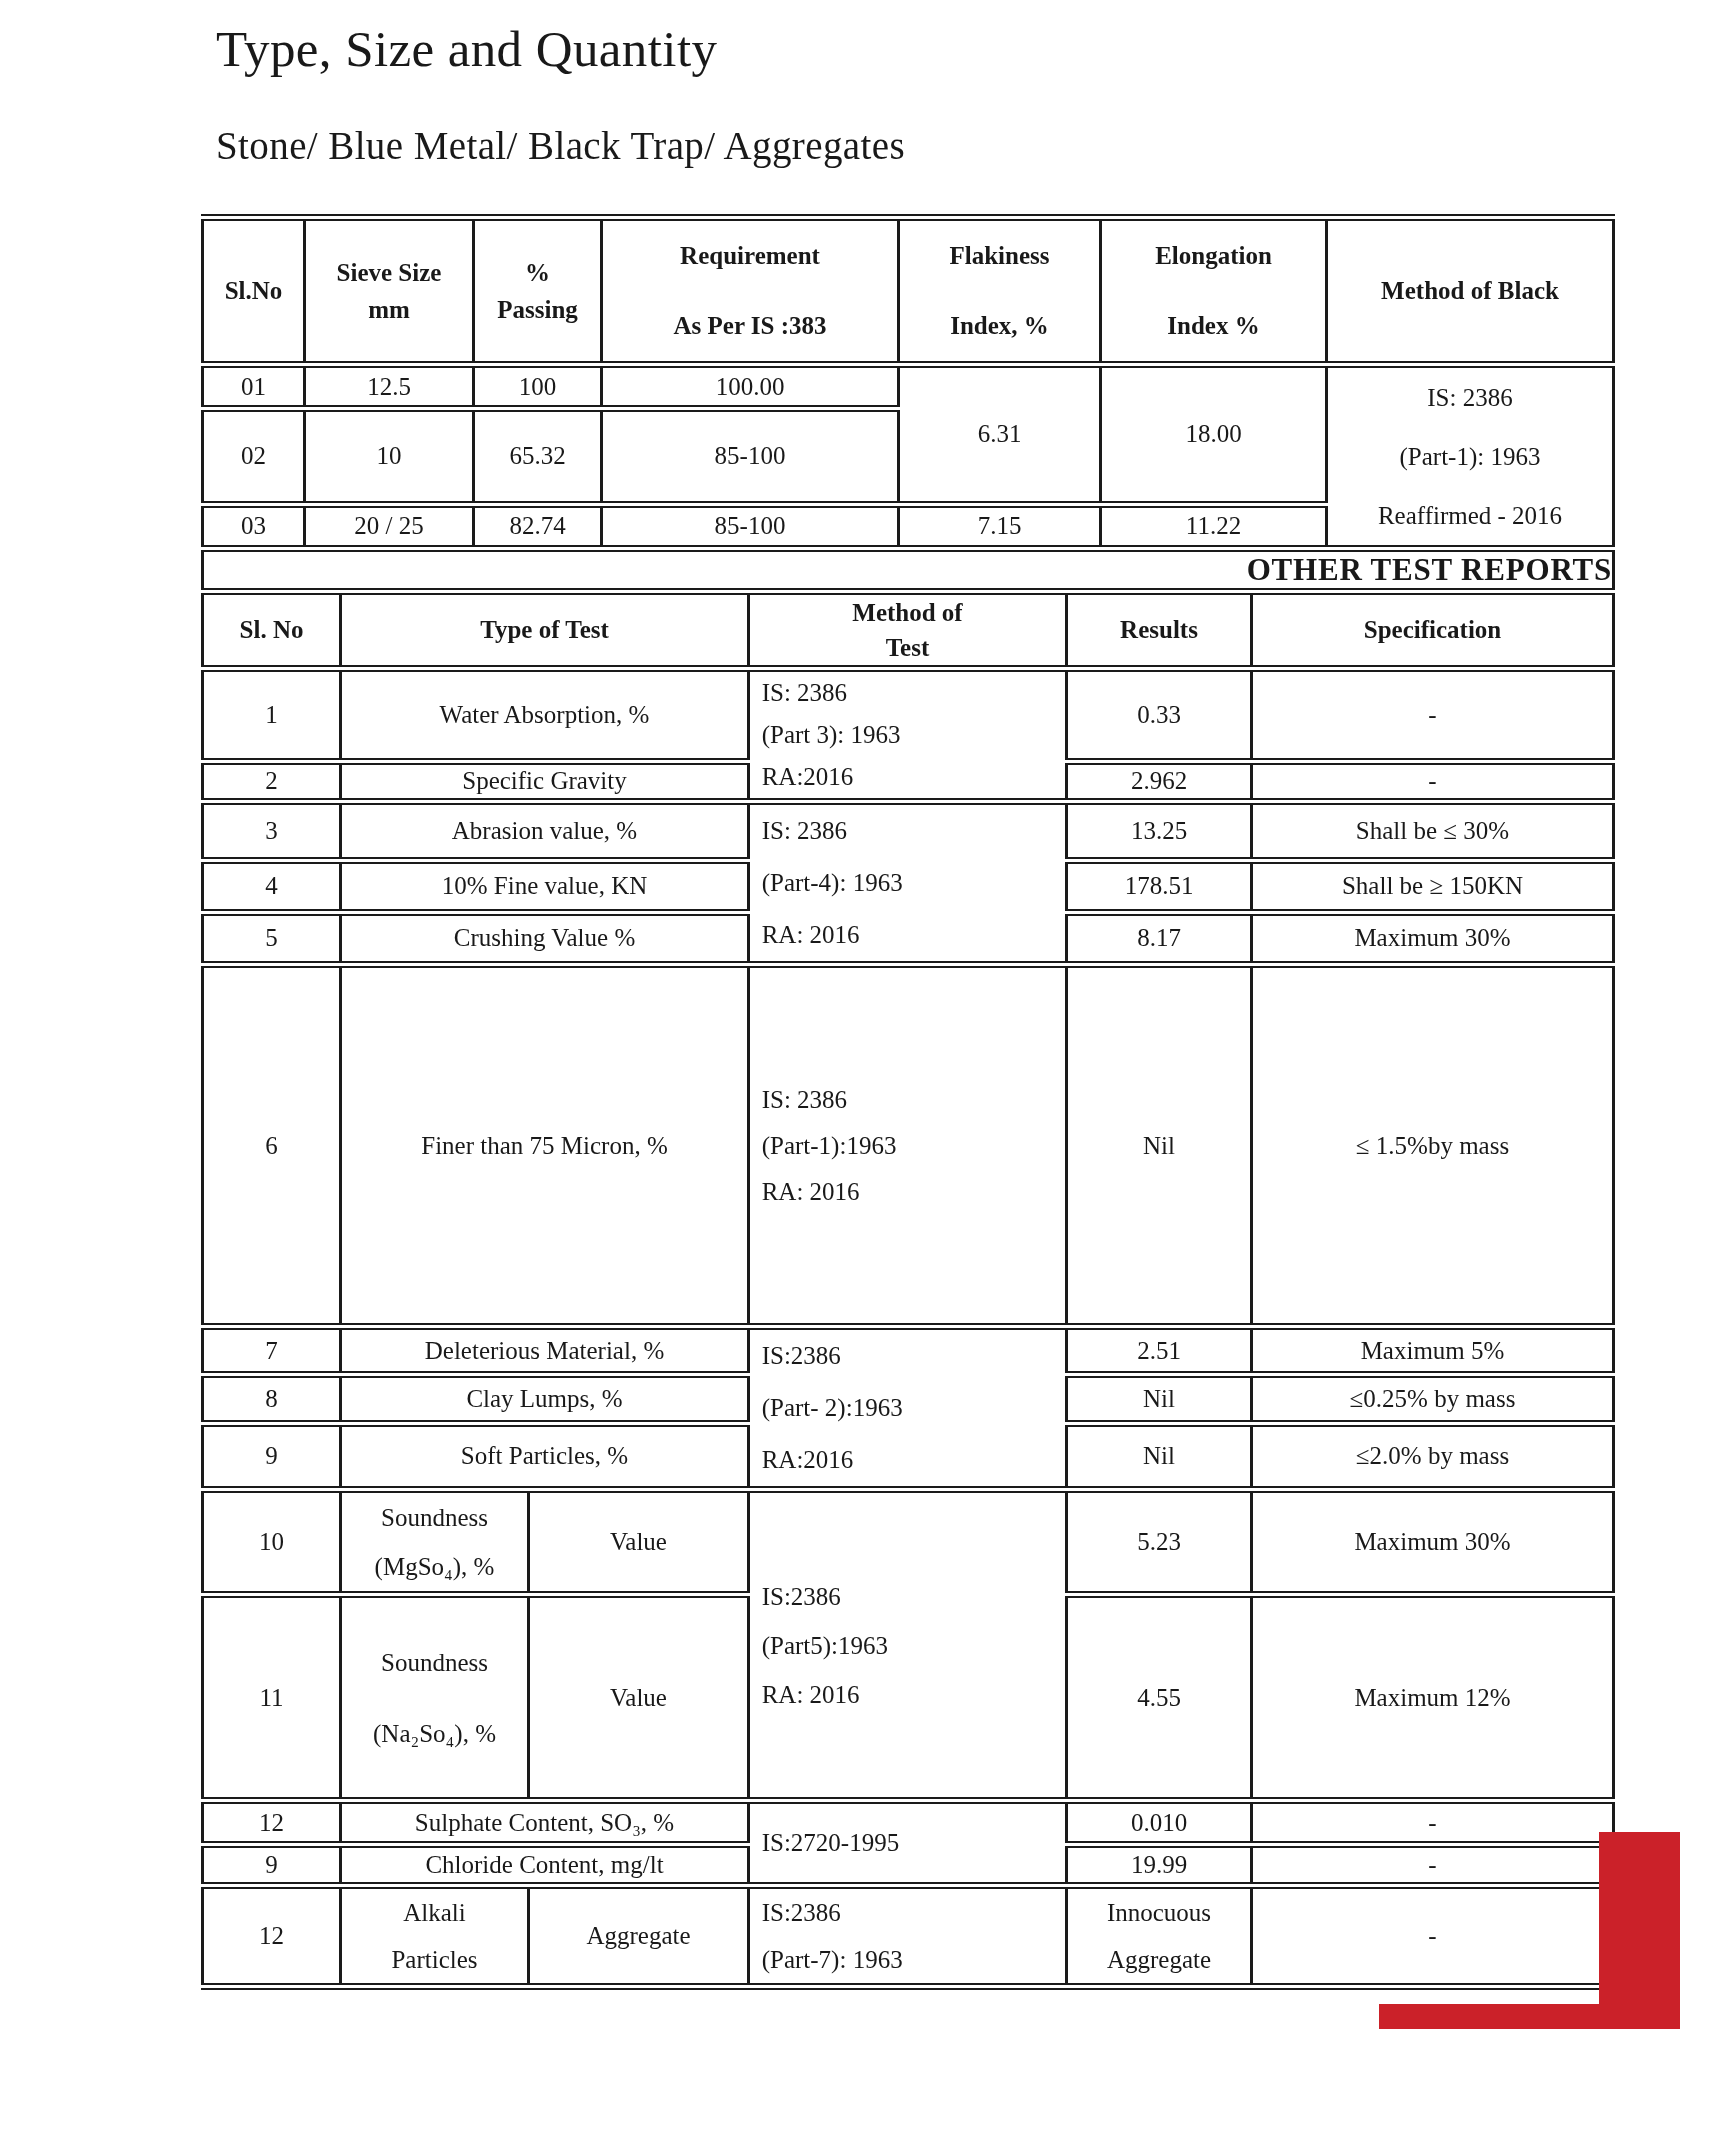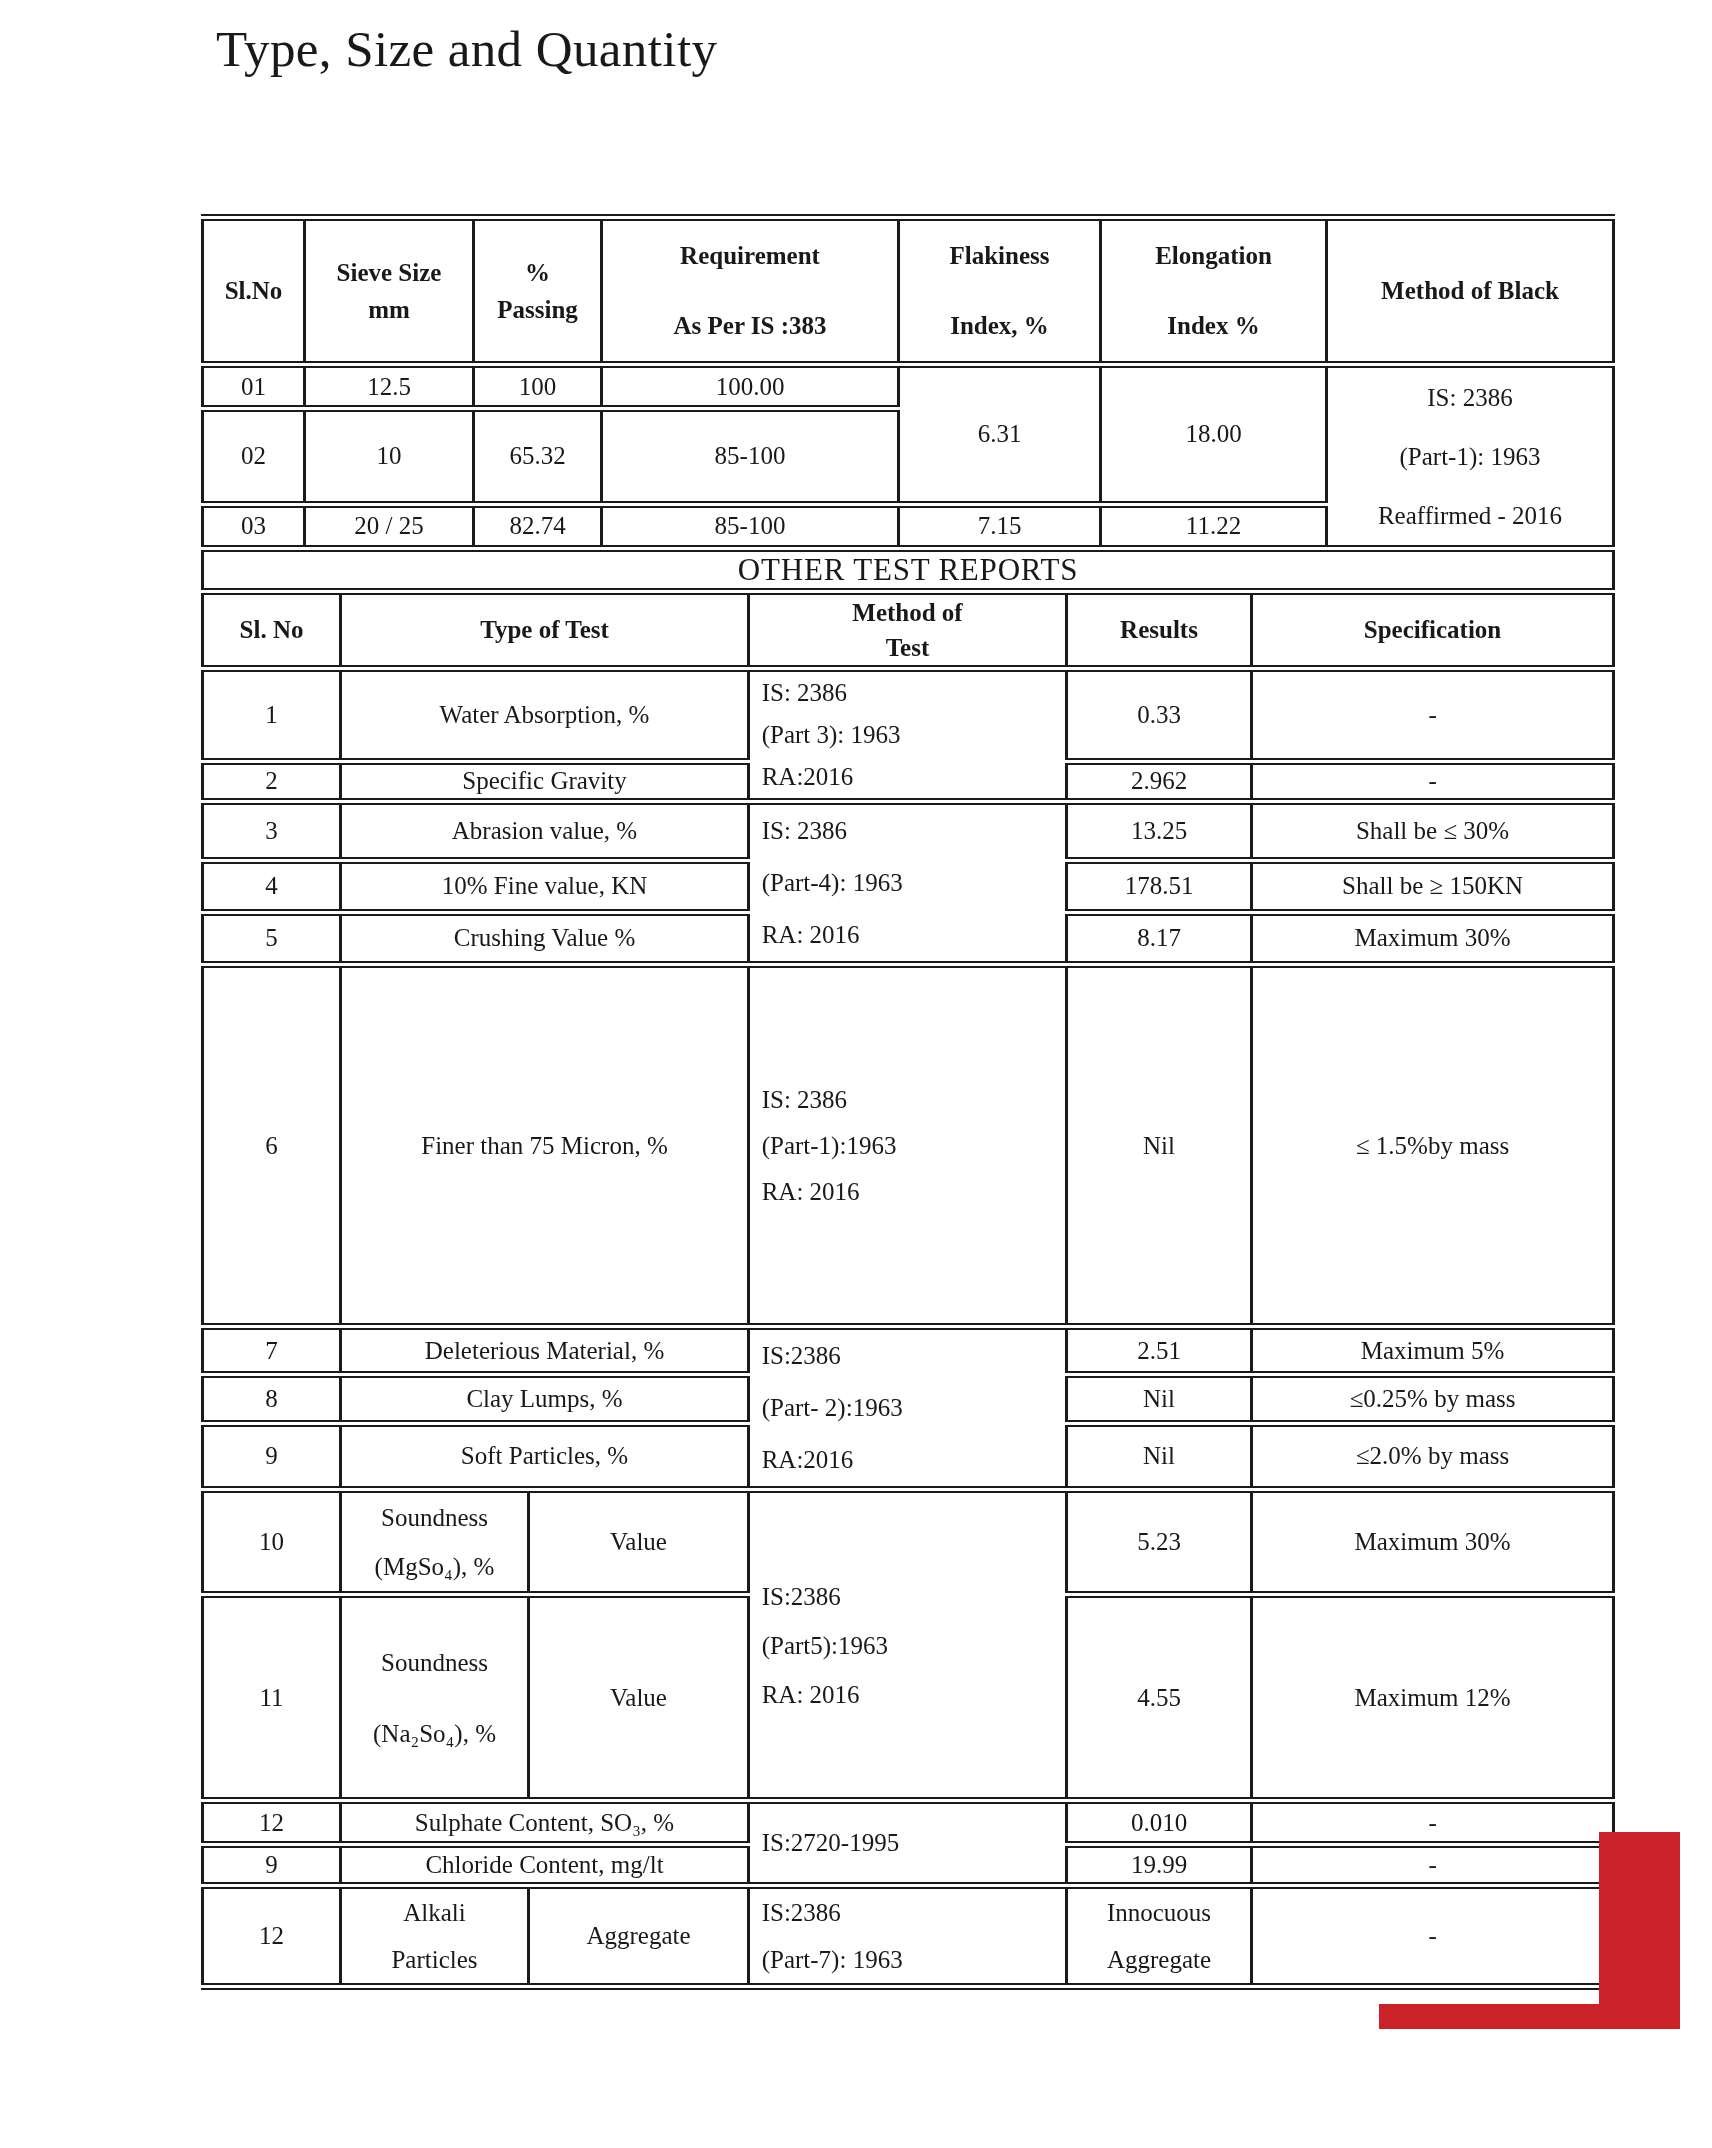--- a/index.html
+++ b/index.html
@@ -30,31 +30,32 @@
   tr.h53{height:44px}tr.h47{height:39px}tr.h432{height:362px}tr.h52{height:44px}
   tr.h72{height:60px}tr.h110{height:92px}tr.h245{height:206px}tr.h49{height:41px}
   tr.h100{height:84px}
 
   
   .lh42{line-height:35px}.lh44{line-height:37px}.lh50{line-height:42px}
   .lh55{line-height:46px}.lh56{line-height:47px}.lh58{line-height:49px}
   .lh62{line-height:52px}.lh70{line-height:59px}.lh84{line-height:70px}.lh85{line-height:71px}
 
   .mcell{text-align:left;padding-left:11.7px;}
-  .banner{font-size:31px;font-weight:normal;letter-spacing:0.8px;}
+  .banner{font-size:31px;font-weight:bold;letter-spacing:0.8px;text-align:right;}
 
   .red-v{position:absolute;left:1599px;top:1832px;width:81px;height:197px;background:#cb2129;z-index:3;}
   .red-h{position:absolute;left:1379px;top:2004px;width:301px;height:25px;background:#cb2129;z-index:3;}
 </style>
 </head>
 <body>
 
 <div class="page">
 
   <div class="doc-title">Type, Size and Quantity</div>
+  <div class="doc-subtitle">Stone/ Blue Metal/ Black Trap/ Aggregates</div>
 
   <table class="t1">
     <colgroup>
         <col class="c1">
         <col class="c2">
         <col class="c3">
         <col class="c4">
         <col class="c5">
         <col class="c6">
         <col class="c7">

